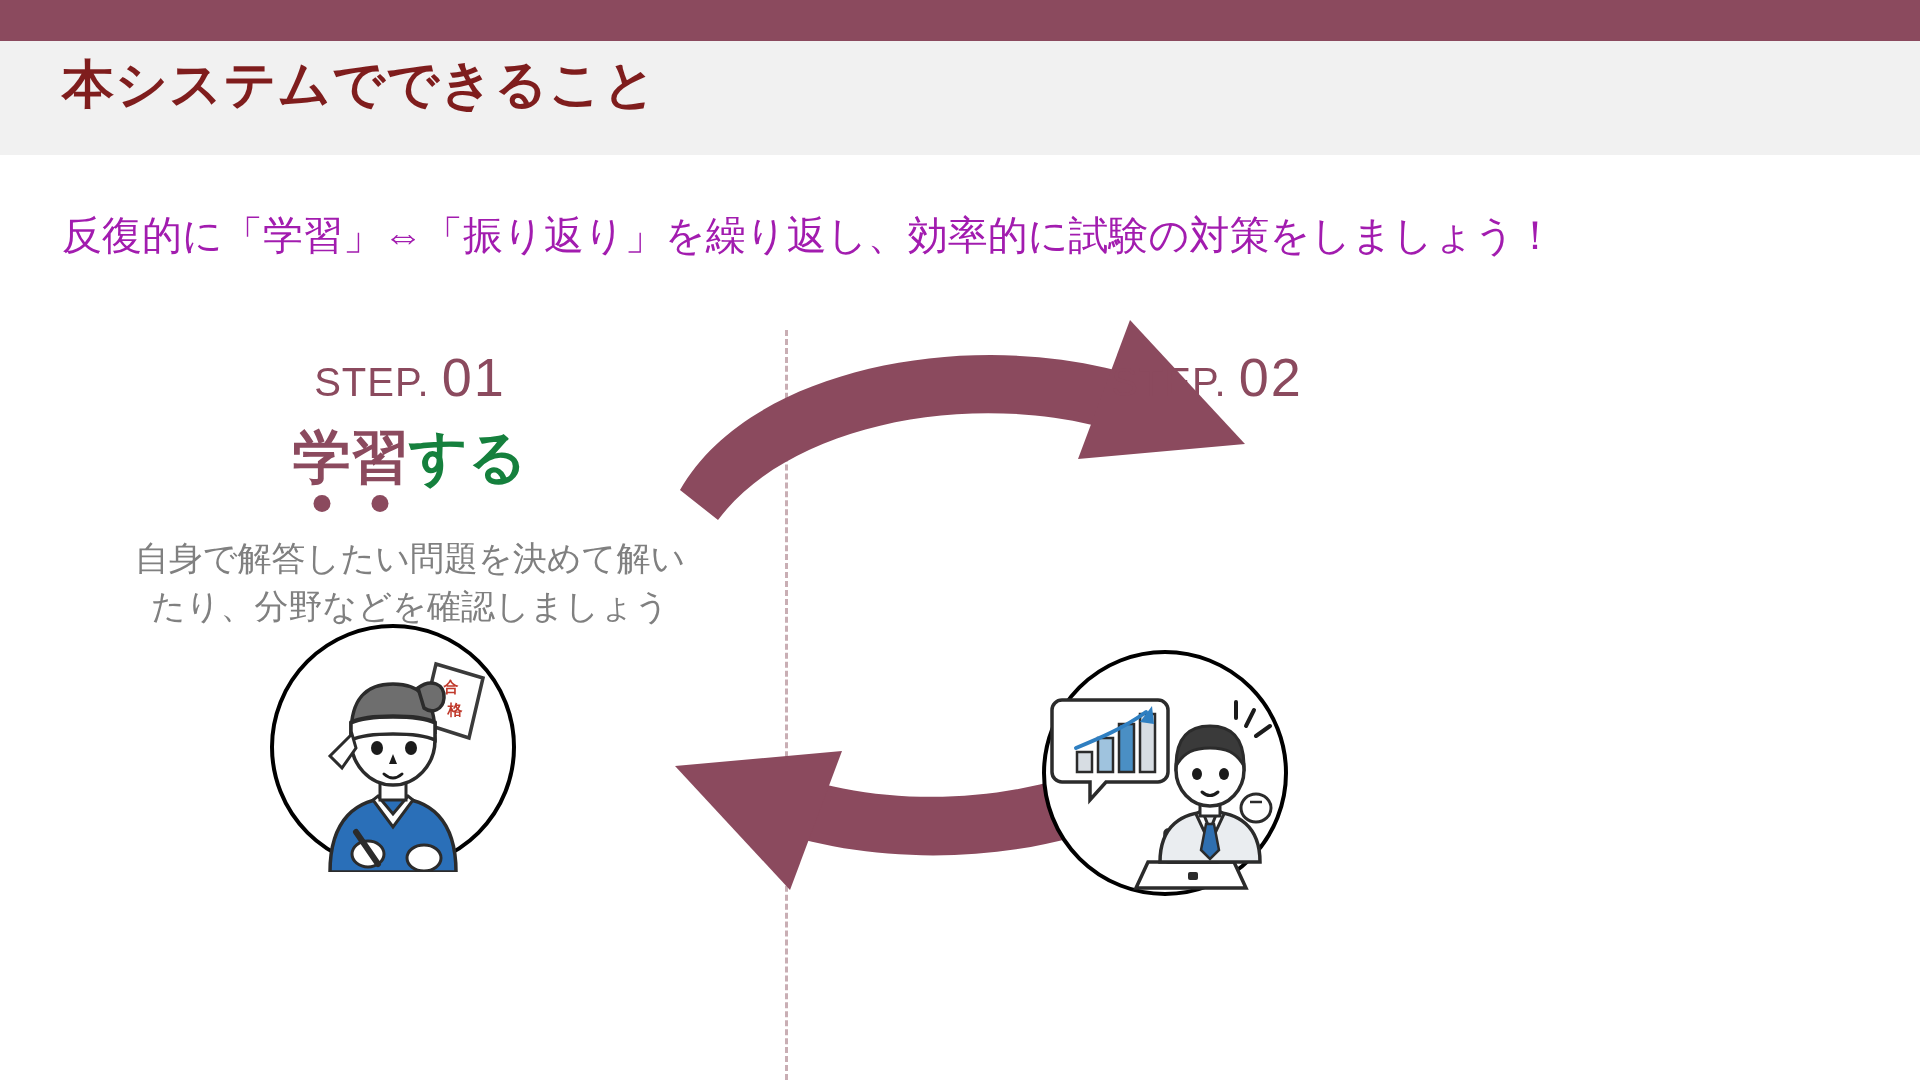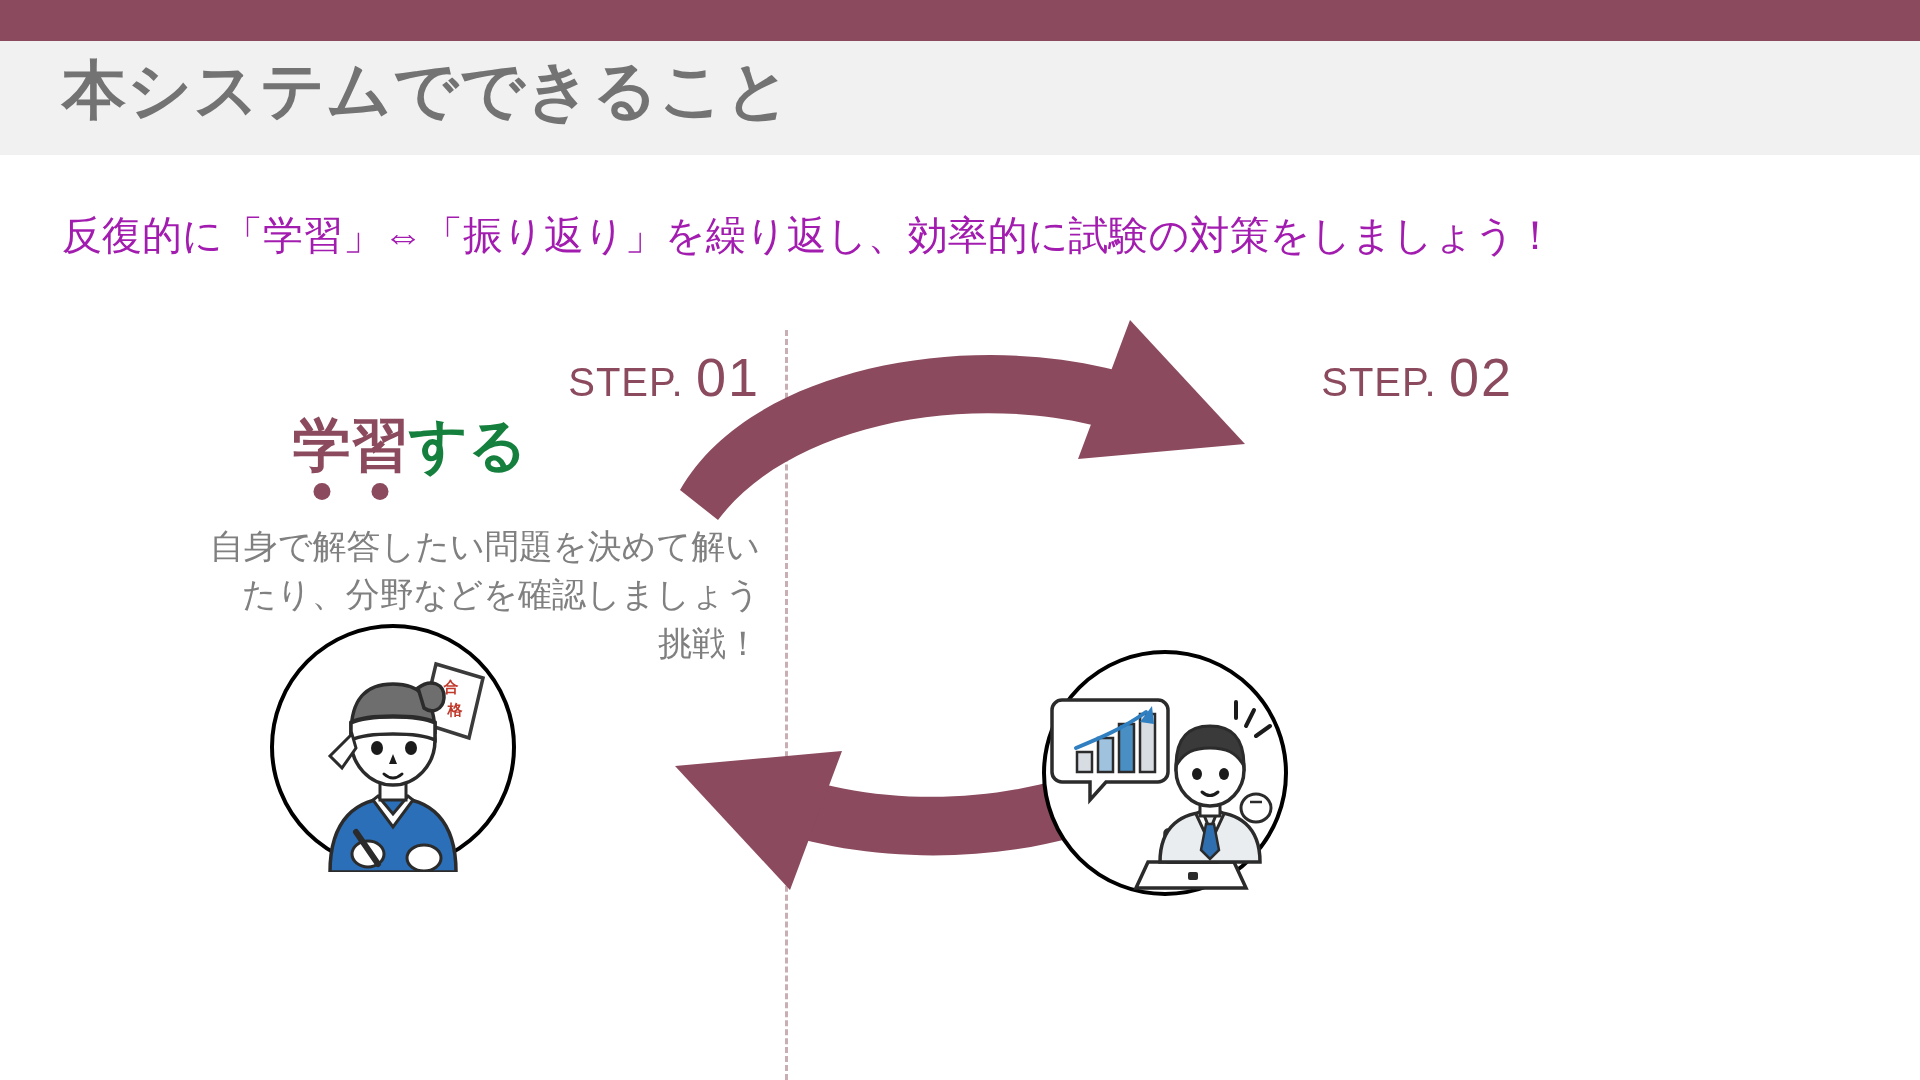--- a/index.html
+++ b/index.html
@@ -29,23 +29,23 @@
     position: absolute;
     left: 0; top: 41px;
     width: 1920px;
     height: 114px;
     background: #F1F1F1;
   }
   #page-title {
     position: absolute;
     left: 62px;
     top: 58px;
-    font-size: 64px;
+    font-size: 52px;
     font-weight: bold;
-    color: #737373;
+    color: #7f1d1d;
     letter-spacing: 1px;
     white-space: nowrap;
     line-height: 1;
   }
 
   
   #subtitle {
     position: absolute;
     left: 62px;
     top: 215px;
@@ -71,42 +71,42 @@
     left: 0; top: 0;
     width: 1920px;
     height: 1080px;
     pointer-events: none;
   }
 
   
   .step-col {
     position: absolute;
     width: 700px;
-    text-align: right;
+    text-align: center;
   }
   #step-col-1 { left: 60px;  top: 350px; }
-  #step-col-2 { left: 813px; top: 350px; }
+  #step-col-2 { left: 857px; top: 350px; }
 
   .step-eyebrow {
     font-size: 44px;
     color: #8B4A5E;
     line-height: 1;
     white-space: nowrap;
   }
   .step-eyebrow .step-word {
     font-size: 40px;
     letter-spacing: 1px;
   }
   .step-eyebrow .step-num {
     font-size: 54px;
     letter-spacing: 2px;
   }
 
   .step-heading {
-    margin-top: 12px;
+    margin-top: 24px;
     font-size: 58px;
     font-weight: bold;
     line-height: 1;
     white-space: nowrap;
     display: flex;
     justify-content: center;
     align-items: flex-end;
   }
   
   .emph {

